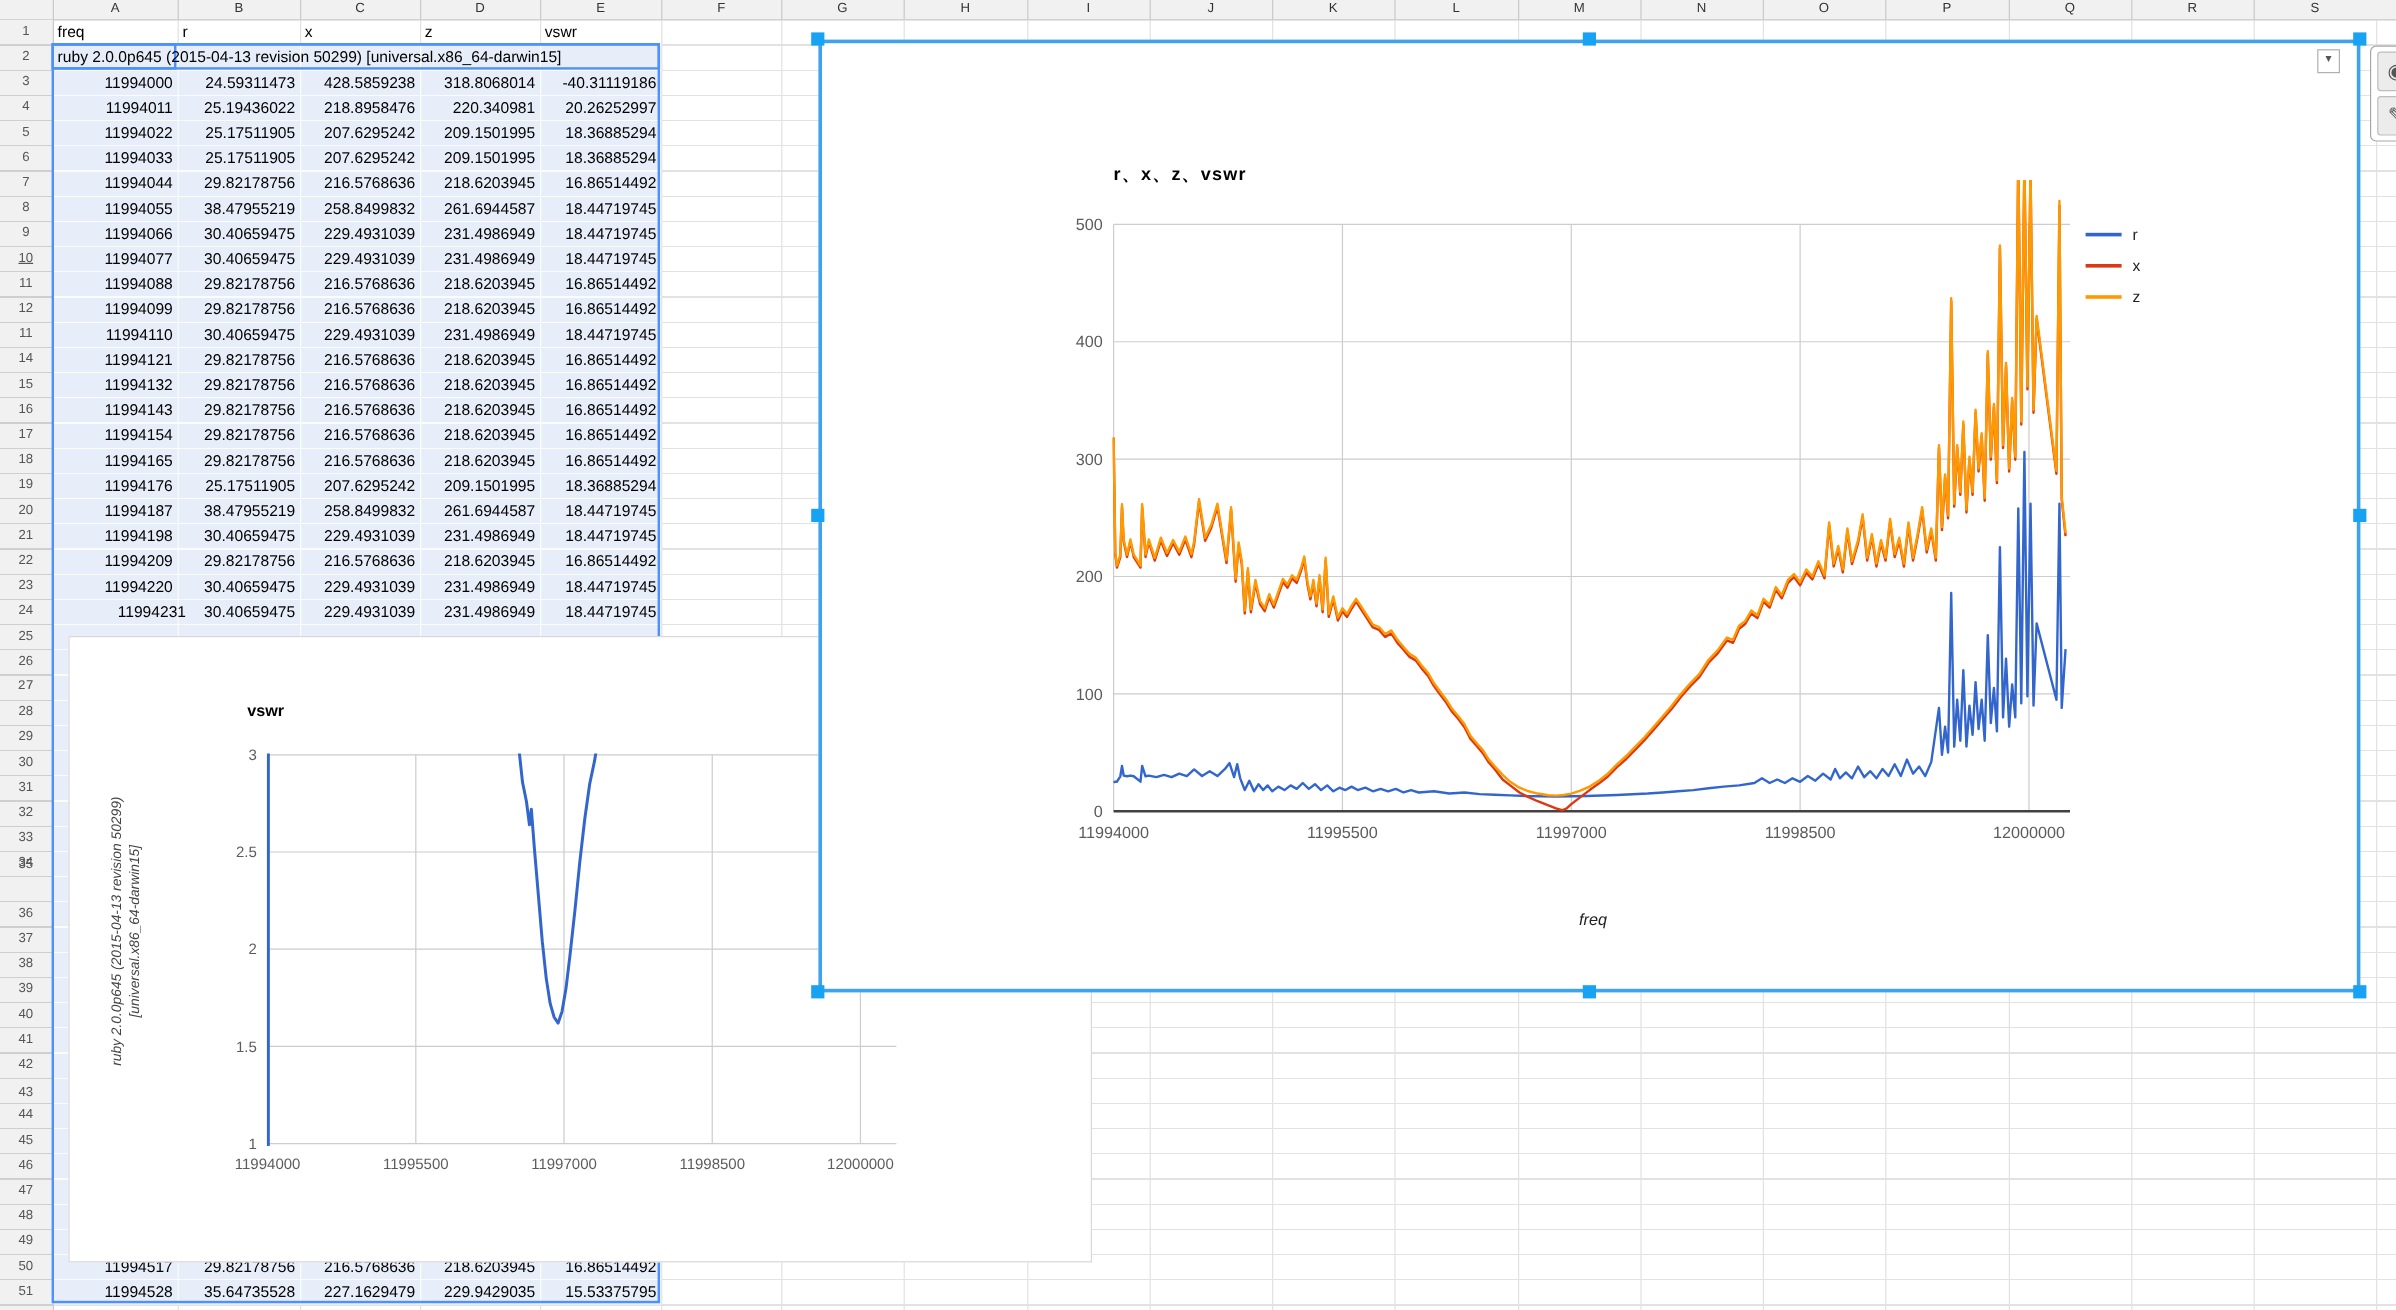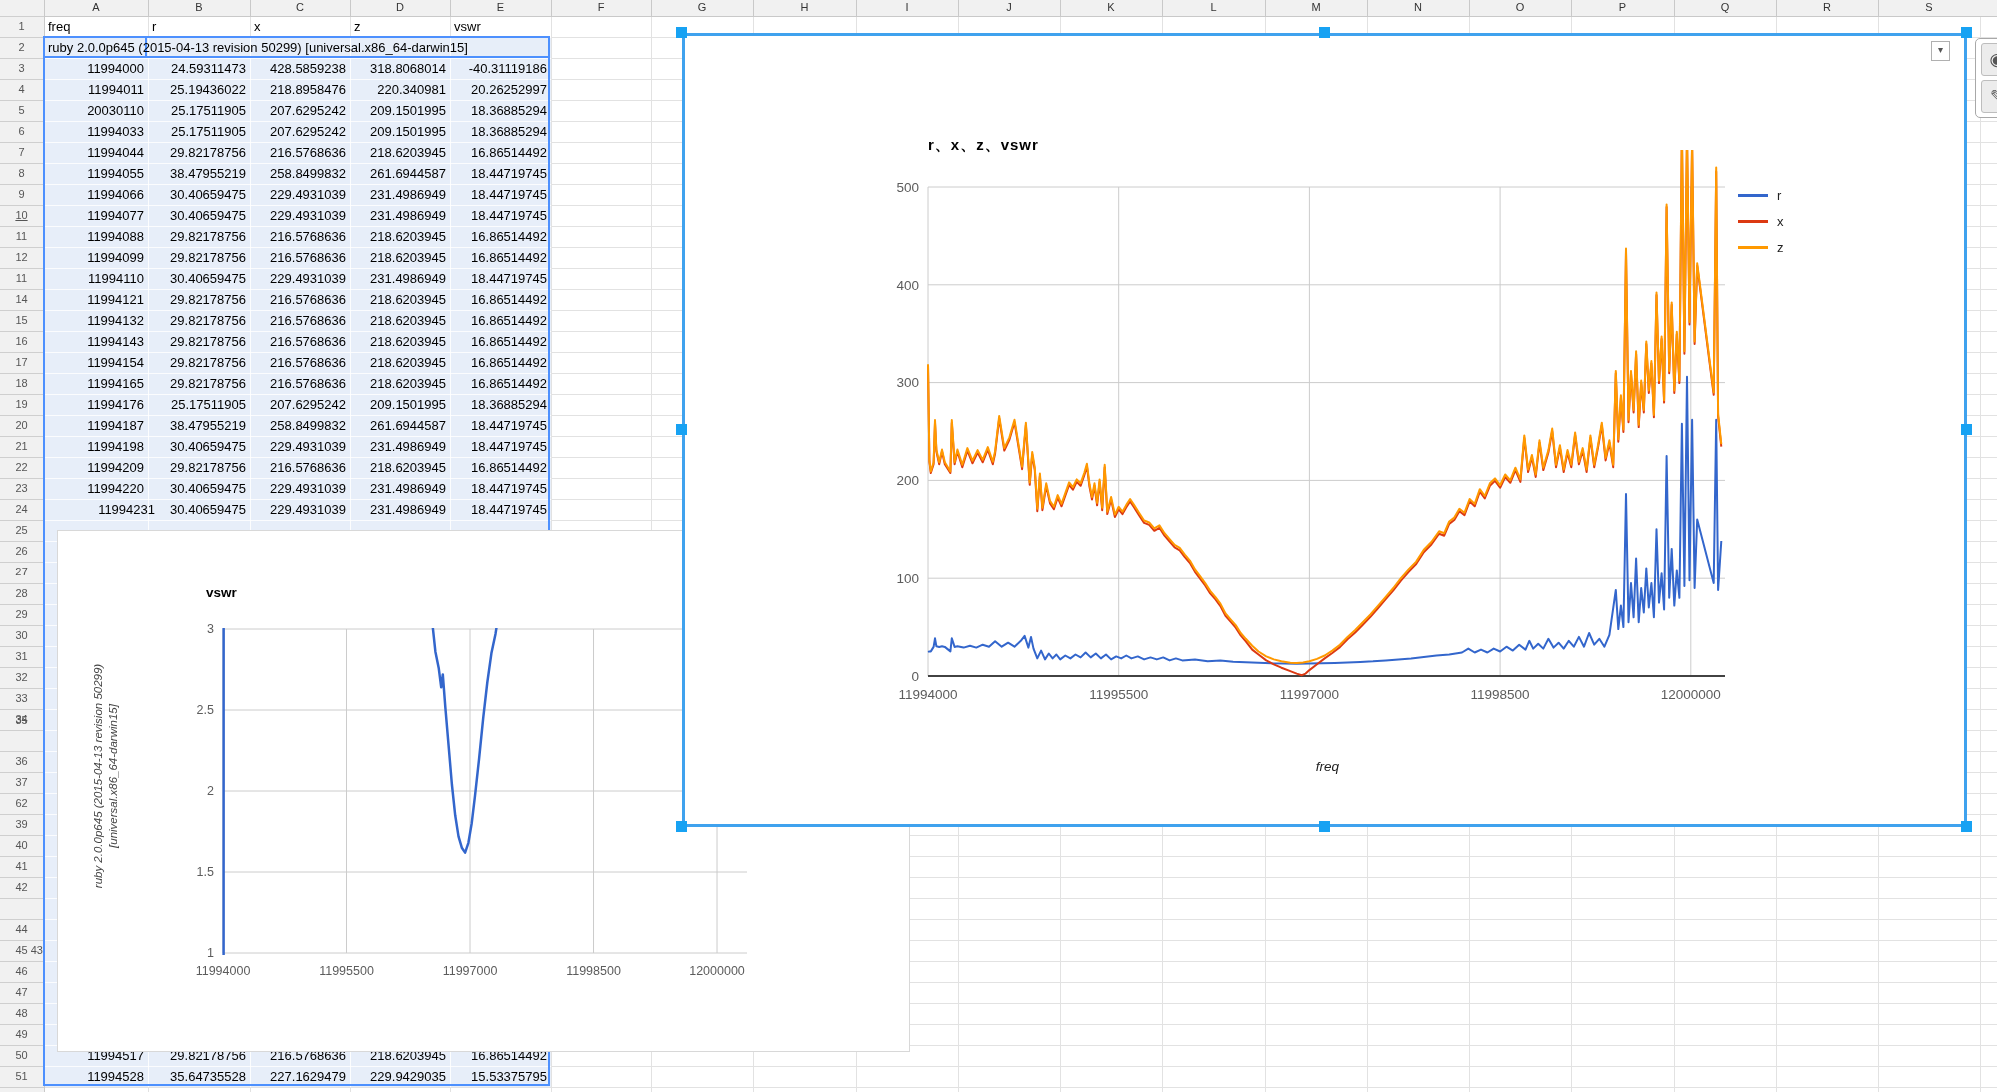--- a/index.html
+++ b/index.html
@@ -123,21 +123,21 @@
       <div class="cell num" style="left: 44px; top: 58px; width: 104px;">11994000</div>
       <div class="cell num" style="left: 148px; top: 58px; width: 102px;">24.59311473</div>
       <div class="cell num" style="left: 250px; top: 58px; width: 100px;">428.5859238</div>
       <div class="cell num" style="left: 350px; top: 58px; width: 100px;">318.8068014</div>
       <div class="cell num" style="left: 450px; top: 58px; width: 101px;">-40.31119186</div>
       <div class="cell num" style="left: 44px; top: 79px; width: 104px;">11994011</div>
       <div class="cell num" style="left: 148px; top: 79px; width: 102px;">25.19436022</div>
       <div class="cell num" style="left: 250px; top: 79px; width: 100px;">218.8958476</div>
       <div class="cell num" style="left: 350px; top: 79px; width: 100px;">220.340981</div>
       <div class="cell num" style="left: 450px; top: 79px; width: 101px;">20.26252997</div>
-      <div class="cell num" style="left: 44px; top: 100px; width: 104px;">20030110</div>
+      <div class="cell num" style="left: 44px; top: 100px; width: 104px;">11994022</div>
       <div class="cell num" style="left: 148px; top: 100px; width: 102px;">25.17511905</div>
       <div class="cell num" style="left: 250px; top: 100px; width: 100px;">207.6295242</div>
       <div class="cell num" style="left: 350px; top: 100px; width: 100px;">209.1501995</div>
       <div class="cell num" style="left: 450px; top: 100px; width: 101px;">18.36885294</div>
       <div class="cell num" style="left: 44px; top: 121px; width: 104px;">11994033</div>
       <div class="cell num" style="left: 148px; top: 121px; width: 102px;">25.17511905</div>
       <div class="cell num" style="left: 250px; top: 121px; width: 100px;">207.6295242</div>
       <div class="cell num" style="left: 350px; top: 121px; width: 100px;">209.1501995</div>
       <div class="cell num" style="left: 450px; top: 121px; width: 101px;">18.36885294</div>
       <div class="cell num" style="left: 44px; top: 142px; width: 104px;">11994044</div>
@@ -314,26 +314,26 @@
       <div class="rownum" style="top: 567px;">28</div>
       <div class="rownum" style="top: 588px;">29</div>
       <div class="rownum" style="top: 609px;">30</div>
       <div class="rownum" style="top: 630px;">31</div>
       <div class="rownum" style="top: 651px;">32</div>
       <div class="rownum" style="top: 672px;">33</div>
       <div class="rownum" style="top: 693px;">34</div>
       <div class="rownum" style="top: 694px;">35</div>
       <div class="rownum" style="top: 735px;">36</div>
       <div class="rownum" style="top: 756px;">37</div>
-      <div class="rownum" style="top: 777px;">62</div>
+      <div class="rownum" style="top: 777px;">38</div>
       <div class="rownum" style="top: 798px;">39</div>
       <div class="rownum" style="top: 819px;">40</div>
       <div class="rownum" style="top: 840px;">41</div>
       <div class="rownum" style="top: 861px;">42</div>
-      <div class="rownum" style="top: 924px; text-align: right;">43</div>
+      <div class="rownum" style="top: 884px;">43</div>
       <div class="rownum" style="top: 903px;">44</div>
       <div class="rownum" style="top: 924px;">45</div>
       <div class="rownum" style="top: 945px;">46</div>
       <div class="rownum" style="top: 966px;">47</div>
       <div class="rownum" style="top: 987px;">48</div>
       <div class="rownum" style="top: 1008px;">49</div>
       <div class="rownum" style="top: 1029px;">50</div>
       <div class="rownum" style="top: 1050px;">51</div>
     </div>
 

